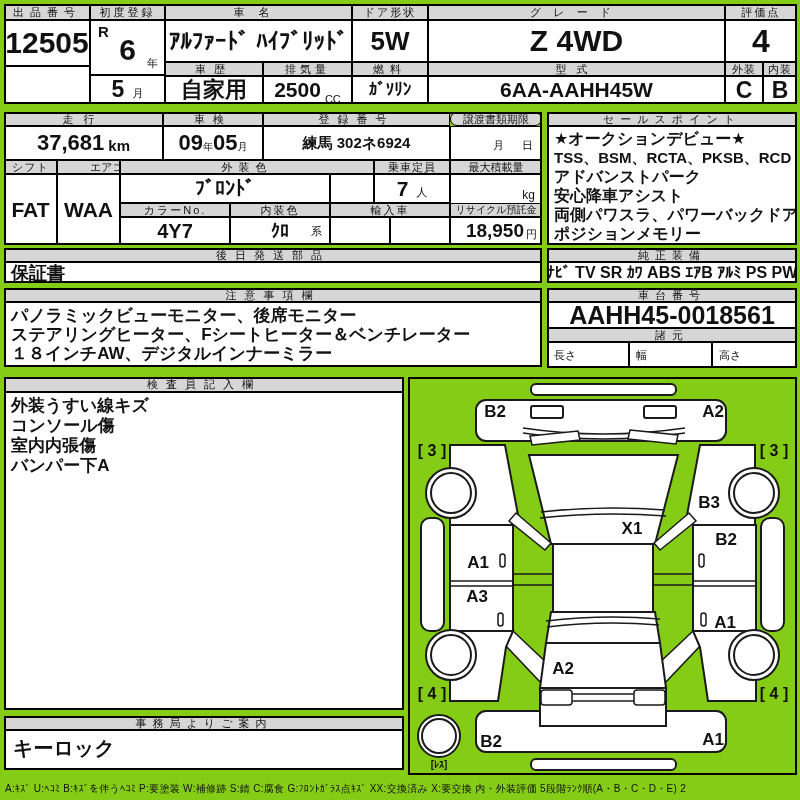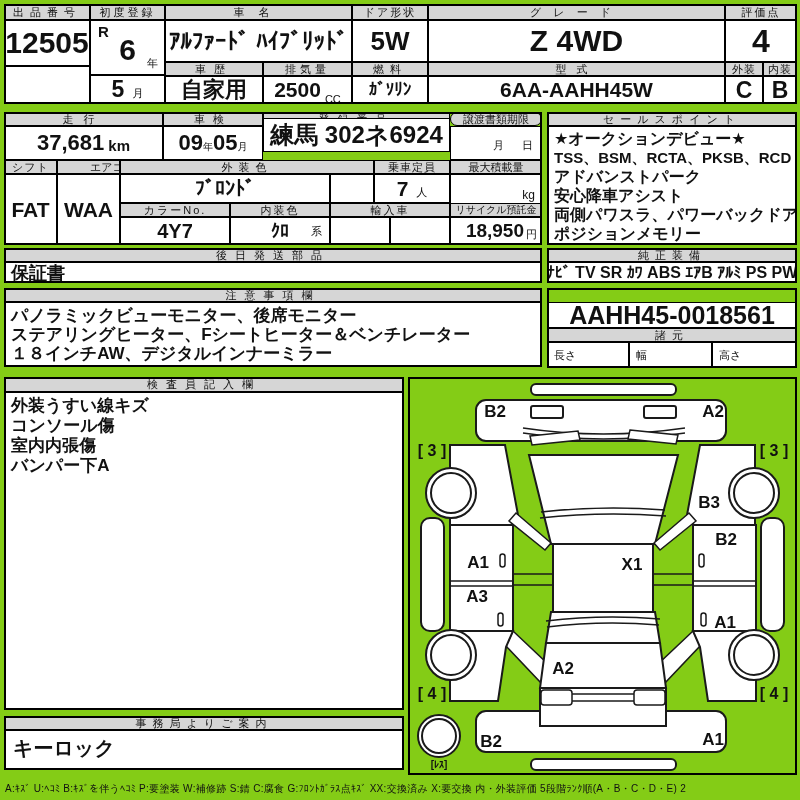--- a/index.html
+++ b/index.html
@@ -73,21 +73,21 @@
     <span style="font-weight:bold;font-size:15px;margin-left:4px;margin-top:5px;">km</span>
   </div>
   <div class="c h" style="left:163px;top:112px;width:100px;height:14px;letter-spacing:8px;">車検</div>
   <div class="c" style="left:163px;top:126px;width:100px;height:34px;">
     <span style="font-weight:bold;font-size:22px;">09</span>
     <span style="font-size:10px;margin-top:8px;">年</span>
     <span style="font-weight:bold;font-size:22px;">05</span>
     <span style="font-size:10px;margin-top:8px;">月</span>
   </div>
   <div class="c h" style="left:263px;top:112px;width:187px;height:14px;letter-spacing:8px;">登録番号</div>
-  <div class="c v" style="left:263px;top:118px;width:187px;height:34px;font-size:24px;">練馬 302ネ6924</div>
+  <div class="c v" style="left:263px;top:126px;width:187px;height:34px;font-size:15px;">練馬 302ネ6924</div>
   <div class="c h" style="left:450px;top:112px;width:92px;height:14px;letter-spacing:0;border-radius:7px;">譲渡書類期限</div>
   <div class="c" style="left:450px;top:126px;width:92px;height:34px;">
     <span style="position:absolute;left:42px;bottom:6px;font-size:11px;">月</span>
     <span style="position:absolute;right:8px;bottom:6px;font-size:11px;">日</span>
   </div>
 
   <div class="c h" style="left:4px;top:160px;width:53px;height:14px;letter-spacing:1px;">シフト</div>
   <div class="c h" style="left:57px;top:160px;width:63px;height:14px;letter-spacing:0;padding-left:48px;">エアコン</div>
   <div class="c h" style="left:120px;top:160px;width:254px;height:14px;letter-spacing:6px;">外装色</div>
   <div class="c h" style="left:374px;top:160px;width:76px;height:14px;letter-spacing:1px;">乗車定員</div>
@@ -143,20 +143,21 @@
   <div class="box" style="left:547px;top:248px;width:250px;height:35px;"></div>
 
   <div class="c h" style="left:4px;top:288px;width:538px;height:14px;letter-spacing:8px;">注意事項欄</div>
   <div class="lines" style="left:4px;top:302px;width:538px;height:65px;padding-top:3px;">
     <div class="ln" style="font-size:17px;">パノラミックビューモニター、後席モニター</div>
     <div class="ln" style="font-size:17px;">ステアリングヒーター、Fシートヒーター＆ベンチレーター</div>
     <div class="ln" style="font-size:17px;">１８インチAW、デジタルインナーミラー</div>
   </div>
   <div class="box" style="left:4px;top:288px;width:538px;height:79px;"></div>
 
+  <div class="c h" style="left:547px;top:288px;width:250px;height:14px;letter-spacing:6px;">車台番号</div>
   <div class="c v" style="left:547px;top:302px;width:250px;height:26px;font-size:25px;">AAHH45-0018561</div>
   <div class="c h" style="left:547px;top:328px;width:250px;height:14px;letter-spacing:6px;">諸元</div>
   <div class="c left" style="left:547px;top:342px;width:82px;height:26px;font-size:11px;padding-left:6px;">
       <span>長さ</span>
     </div>
   <div class="c left" style="left:629px;top:342px;width:83px;height:26px;font-size:11px;padding-left:6px;">
       <span>幅</span>
     </div>
   <div class="c left" style="left:712px;top:342px;width:85px;height:26px;font-size:11px;padding-left:6px;">
       <span>高さ</span>
@@ -241,21 +242,21 @@
       <circle cx="29" cy="357" r="21"></circle>
       <circle cx="29" cy="357" r="17"></circle>
     </g>
   </svg>
   <div style="position:absolute;left:410px;top:379px;width:385px;height:394px;z-index:4;">
     <span class="mark" style="left:85px;top:33px;">B2</span>
     <span class="mark" style="left:303px;top:33px;">A2</span>
     <span class="mark" style="left:22px;top:72px;font-size:16px;">[ 3 ]</span>
     <span class="mark" style="left:364px;top:72px;font-size:16px;">[ 3 ]</span>
     <span class="mark" style="left:299px;top:124px;">B3</span>
-    <span class="mark" style="left:222px;top:150px;margin-top:36px;">X1</span>
+    <span class="mark" style="left:222px;top:150px;">X1</span>
     <span class="mark" style="left:316px;top:161px;">B2</span>
     <span class="mark" style="left:68px;top:184px;">A1</span>
     <span class="mark" style="left:67px;top:218px;">A3</span>
     <span class="mark" style="left:315px;top:244px;">A1</span>
     <span class="mark" style="left:153px;top:290px;">A2</span>
     <span class="mark" style="left:22px;top:315px;font-size:16px;">[ 4 ]</span>
     <span class="mark" style="left:364px;top:315px;font-size:16px;">[ 4 ]</span>
     <span class="mark" style="left:81px;top:363px;">B2</span>
     <span class="mark" style="left:303px;top:361px;">A1</span>
     <span class="mark" style="left:29px;top:385px;font-size:10px;">[ﾚｽ]</span>

